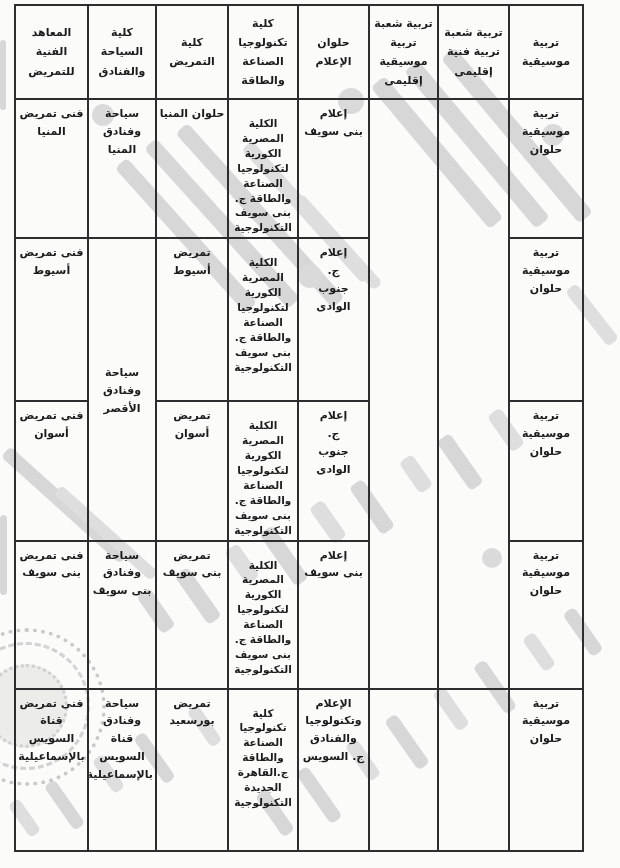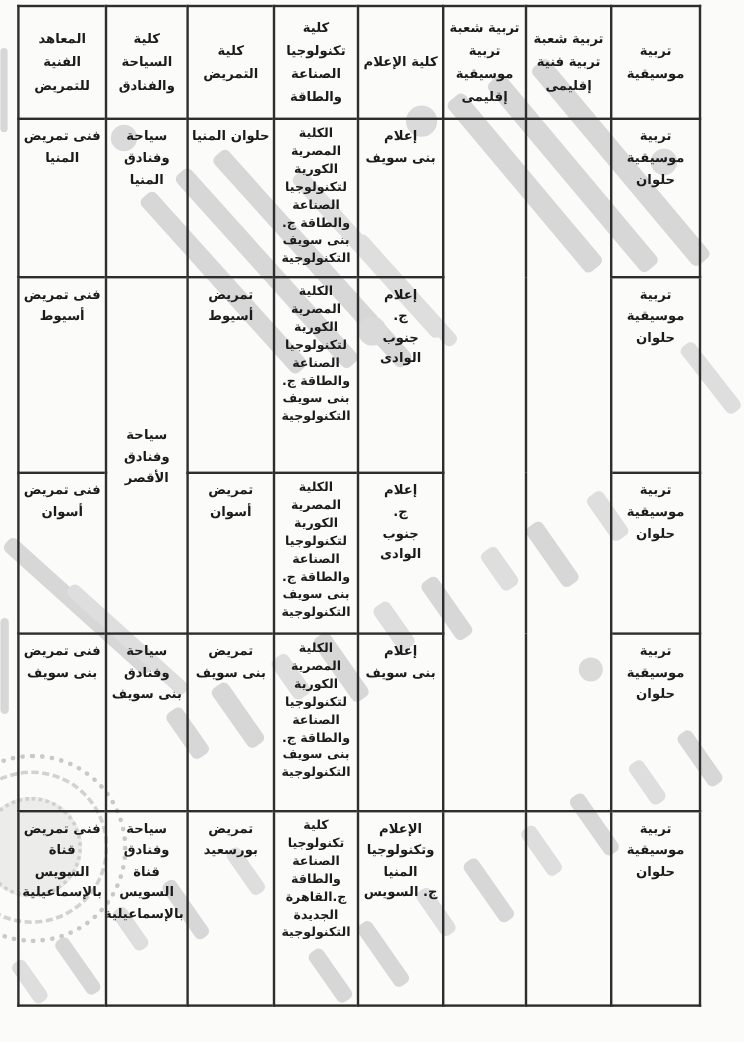--- a/index.html
+++ b/index.html
@@ -38,21 +38,21 @@
   .doc th,.doc td{
     border:2px solid #2d2d2d;
     text-align:center;vertical-align:top;
     padding:5px 2px 2px 2px;
     font-size:11px;font-weight:bold;color:#1b1b1b;
     white-space:pre-line;line-height:1.62;
     overflow:hidden;
   }
   .doc th{vertical-align:middle;line-height:1.75;padding:2px 1px;}
   .doc td.v-center{vertical-align:middle;}
-  .doc td.tech{line-height:1.42;font-size:10.5px;padding-top:4px;}
+  .doc td.tech{line-height:1.42;font-size:10.5px;padding-top:16px;}
   tr.h-head{height:94px;}
   tr.r1{height:132px;}
   tr.r2{height:163px;}
   tr.r3{height:134px;}
   tr.r4{height:148px;}
   tr.r5{height:162px;}
 </style>
 </head>
 <body>
 
@@ -129,21 +129,21 @@
       <tr class="h-head">
         <th>تربية
 موسيقية</th>
         <th>تربية شعبة
 تربية فنية
 إقليمى</th>
         <th>تربية شعبة
 تربية
 موسيقية
 إقليمى</th>
-        <th>كلية الإعلام</th>
+        <th>حلوان الإعلام</th>
         <th>كلية
 تكنولوجيا
 الصناعة
 والطاقة</th>
         <th>كلية
 التمريض</th>
         <th>كلية
 السياحة
 والفنادق</th>
         <th>المعاهد
@@ -240,21 +240,21 @@
 بنى سويف</td>
       </tr>
       <tr class="r5">
         <td>تربية
 موسيقية
 حلوان</td>
         <td></td>
         <td></td>
         <td>الإعلام
 وتكنولوجيا
-المنيا
+والفنادق
 ج. السويس</td>
         <td class="tech">كلية
 تكنولوجيا
 الصناعة
 والطاقة
 ج.القاهرة
 الجديدة
 التكنولوجية</td>
         <td>تمريض
 بورسعيد</td>

